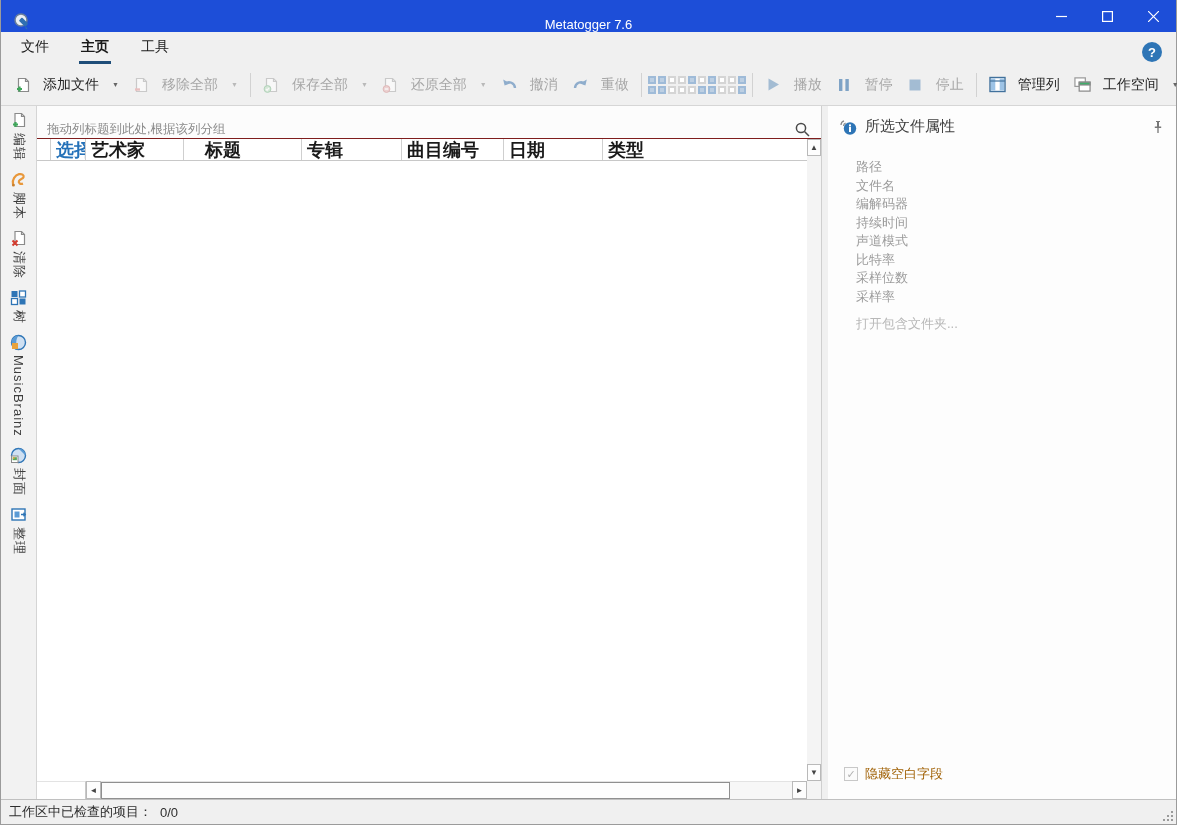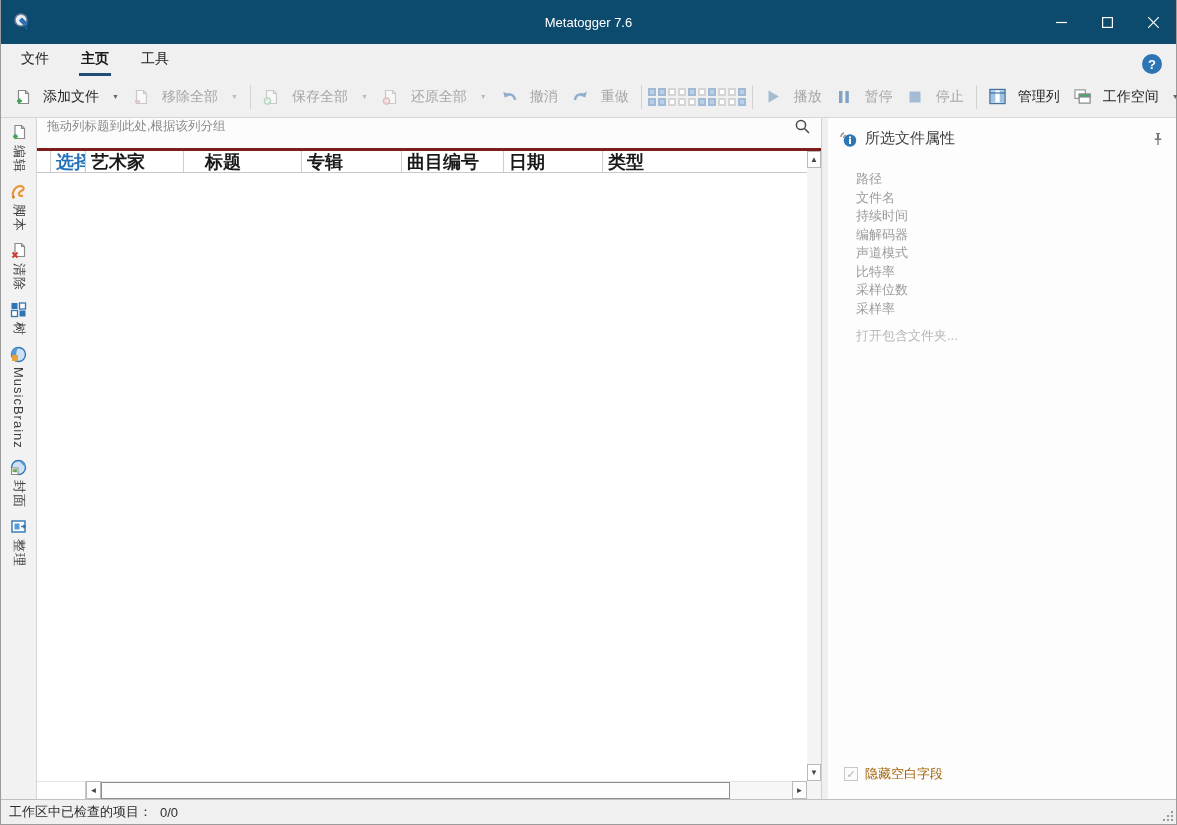--- a/index.html
+++ b/index.html
@@ -1,20 +1,20 @@
 <!DOCTYPE html>
 <html><head>
 <meta charset="utf-8">
 <style>
   * { margin:0; padding:0; box-sizing:border-box; }
   html,body { width:1177px; height:825px; font-family:"Liberation Sans","DejaVu Sans",sans-serif; background:#f0f0f0; overflow:hidden; }
   .window { width:1177px; height:825px; display:flex; flex-direction:column; border:1px solid #9b9b9b; border-top:none; background:#f0f0f0; }
 
   
-  .titlebar { height:44px; background:#0c4a6e; display:flex; align-items:center; position:relative; flex:none; }
+  .titlebar { height:32px; background:#1d4ed8; display:flex; align-items:flex-end; position:relative; flex:none; }
   .app-icon { width:20px; height:20px; margin-left:12px; }
   .title { position:absolute; left:0; right:0; text-align:center; color:#fff; font-size:13px; }
   .win-controls { margin-left:auto; display:flex; height:100%; position:relative; }
   .win-btn { width:46px; height:100%; display:flex; align-items:center; justify-content:center; color:#fff; font-size:13px; cursor:default; }
   .win-btn svg { display:block; }
 
   
   .ribbon-tabs { height:32px; background:#f0f0f0; display:flex; align-items:flex-end; position:relative; flex:none; }
   .rtab { font-size:14px; color:#1a1a1a; padding:6px 12px 8px 12px; margin-left:8px; position:relative; }
   .rtab.active { font-weight:bold; }
@@ -39,21 +39,21 @@
   
   .content { flex:1; display:flex; min-height:0; background:#f0f0f0; }
 
   
   .sidebar { width:36px; background:#f2f2f2; border-right:1px solid #d5d5d5; display:flex; flex-direction:column; align-items:center; padding-top:6px; gap:10px; flex:none; }
   .side-item { display:flex; flex-direction:column; align-items:center; gap:4px; }
   .side-label { writing-mode:vertical-rl; text-orientation:sideways; font-size:13px; color:#3d3d3d; letter-spacing:1px; }
 
   
   .main { width:784px; display:flex; flex-direction:column; background:#fff; flex:none; min-height:0; }
-  .group-bar { height:33px; background:#fcfcfc; border-bottom:3px solid #7f1d1d; display:flex; align-items:flex-start; padding:0 10px; flex:none; }
+  .group-bar { height:33px; background:#fcfcfc; border-bottom:1px solid #7f1d1d; display:flex; align-items:flex-end; padding:0 10px; flex:none; }
   .group-hint { font-size:12.5px; color:#8a8a8a; }
   .search-icon { margin-left:auto; }
   .mid { flex:1; display:flex; min-height:0; }
   .table-stack { width:770px; display:flex; flex-direction:column; min-height:0; }
   .thead { height:22px; display:flex; border-bottom:1px solid #c8c8c8; background:#fff; flex:none; }
   .th { border-right:1px solid #cfcfcf; font-size:18px; font-weight:bold; color:#1a1a1a; display:flex; align-items:center; padding-left:5px; overflow:hidden; white-space:nowrap; flex:none; }
   .th.c0 { width:14px; padding-left:0; }
   .th.c1 { width:35px; color:#2471b8; }
   .th.c2 { width:200px; }
   .th.c3 { width:98px; }
@@ -434,22 +434,22 @@
           </svg>
         <span class="props-title">所选文件属性</span>
         <svg class="pin" width="12" height="14" viewBox="0 0 12 14">
             <path d="M4 1 h4 v1 h-1 v4.5 h2.2 v1.4 H2.8 V6.5 H5 V2 H4 z" fill="#777"></path>
             <line x1="6" y1="8" x2="6" y2="13" stroke="#777" stroke-width="1.3"></line>
           </svg>
       </div>
       <div class="props-fields">
         <div class="pfield">路径</div>
         <div class="pfield">文件名</div>
+        <div class="pfield">编解码器</div>
         <div class="pfield">持续时间</div>
-        <div class="pfield">编解码器</div>
         <div class="pfield">声道模式</div>
         <div class="pfield">比特率</div>
         <div class="pfield">采样位数</div>
         <div class="pfield">采样率</div>
       </div>
       <div class="plink">打开包含文件夹...</div>
       <div class="hide-empty">
         <span class="cbox">✓</span>
         <span class="cbox-label">隐藏空白字段</span>
       </div>

